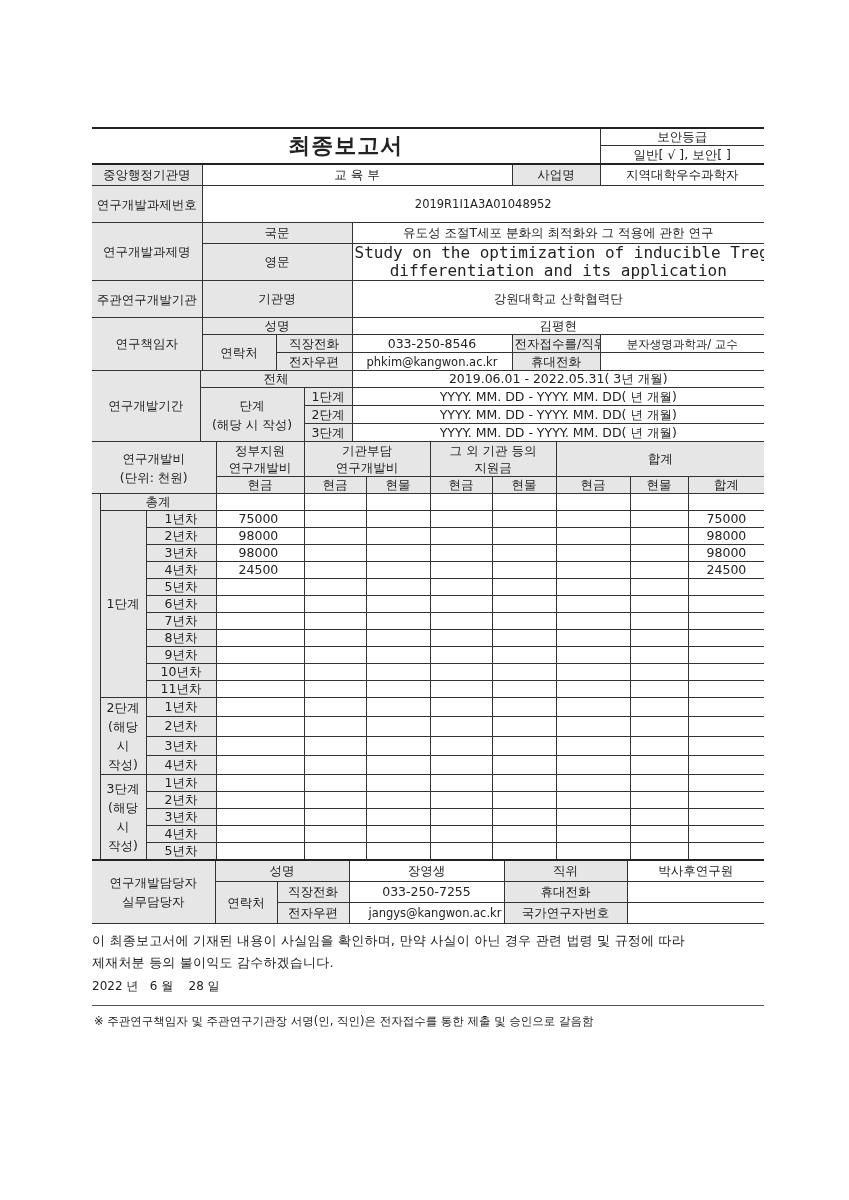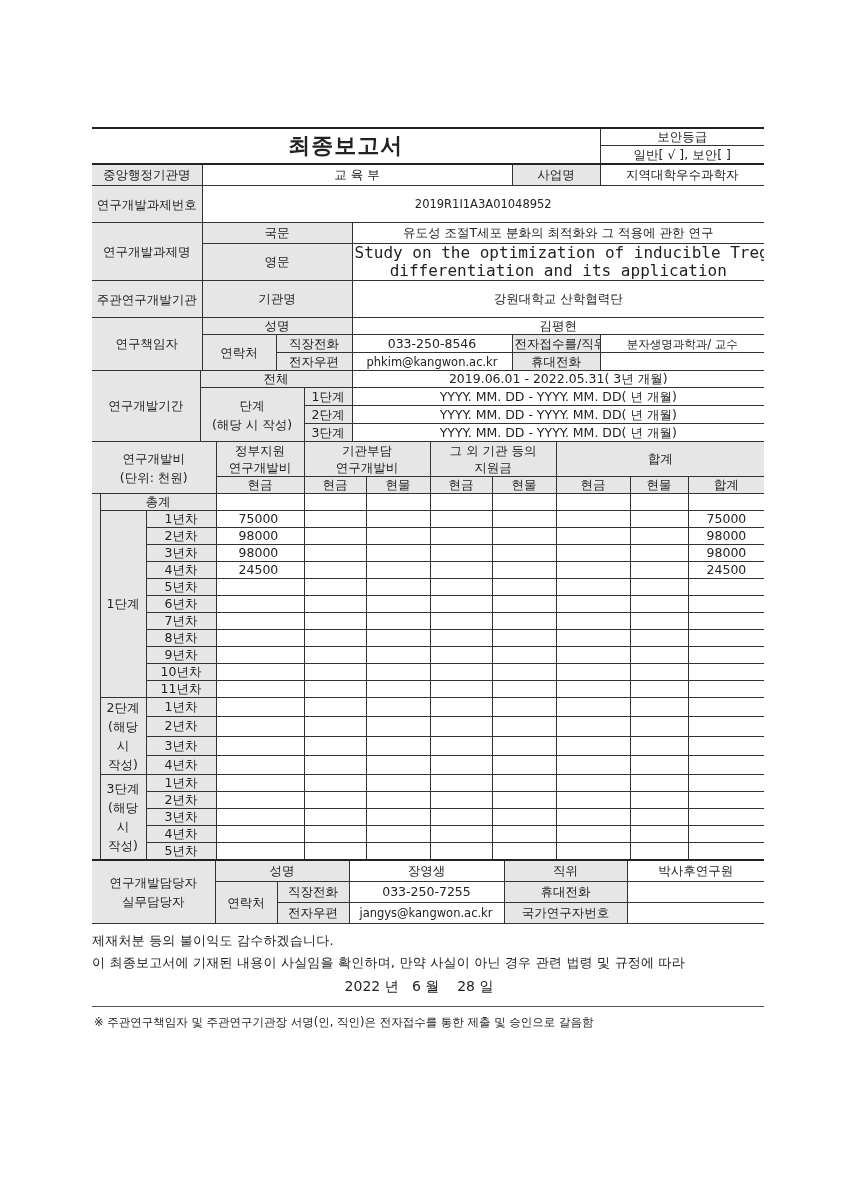--- a/index.html
+++ b/index.html
@@ -6,25 +6,25 @@
   body { width:849px; height:1200px; position:relative; font-family:"DejaVu Sans","Liberation Sans",sans-serif; color:#222; }
   .page { position:absolute; left:92px; top:127px; width:672px; }
   table { border-collapse:collapse; width:672px; table-layout:fixed; }
   td { border:1px solid #333; padding:0 2px; font-size:12.5px; text-align:center; vertical-align:middle; line-height:16px; overflow:hidden; white-space:nowrap; }
   .g { background:#e6e6e6; }
   .nl { border-left:none; }
   .wrap { white-space:normal; }
   .title { font-size:22px; font-weight:bold; letter-spacing:1px; }
   .thick-top td { border-top:2px solid #222; }
   .small { font-size:11.5px; }
-  .left { text-align:center; padding-left:4px; }
+  .left { text-align:right; padding-left:4px; }
   .num { text-align:left; padding-left:22px; }
   .numr { text-align:left; padding-left:18px; }
   .decl { font-size:13px; line-height:22px; margin-top:6px; letter-spacing:0.2px; }
-  .date { text-align:center; font-size:14px; margin-top:4px; padding-right:18px; }
+  .date { text-align:left; font-size:12px; margin-top:4px; padding-right:18px; }
   .sig { text-align:right; font-size:13px; line-height:21px; padding-right:106px; margin-top:20px; }
   .rule { border-top:1px solid #555; margin-top:10px; width:672px; }
   .note { font-size:11.5px; margin-top:8px; padding-left:2px; }
 </style>
 </head>
 <body>
 
 <div class="page">
 
   <table>
@@ -447,21 +447,21 @@
     <tr>
       <td class="g" style="height:20px">전자우편</td>
       <td class="left small" style="padding-left:1px">jangys@kangwon.ac.kr</td>
       <td class="g">국가연구자번호</td>
       <td style="border-right:none"></td>
     </tr>
   </tbody>
     </table>
 
   <div class="decl">
+    <div>이 최종보고서에 기재된 내용이 사실임을 확인하며, 만약 사실이 아닌 경우 관련 법령 및 규정에 따라</div>
     <div>제재처분 등의 불이익도 감수하겠습니다.</div>
-    <div>이 최종보고서에 기재된 내용이 사실임을 확인하며, 만약 사실이 아닌 경우 관련 법령 및 규정에 따라</div>
   </div>
   <div class="date" style="white-space:pre">2022 년   6 월    28 일</div>
 
 
   <div class="rule"></div>
   <div class="note">※ 주관연구책임자 및 주관연구기관장 서명(인, 직인)은 전자접수를 통한 제출 및 승인으로 갈음함</div>
 </div>
 
 </body></html>

